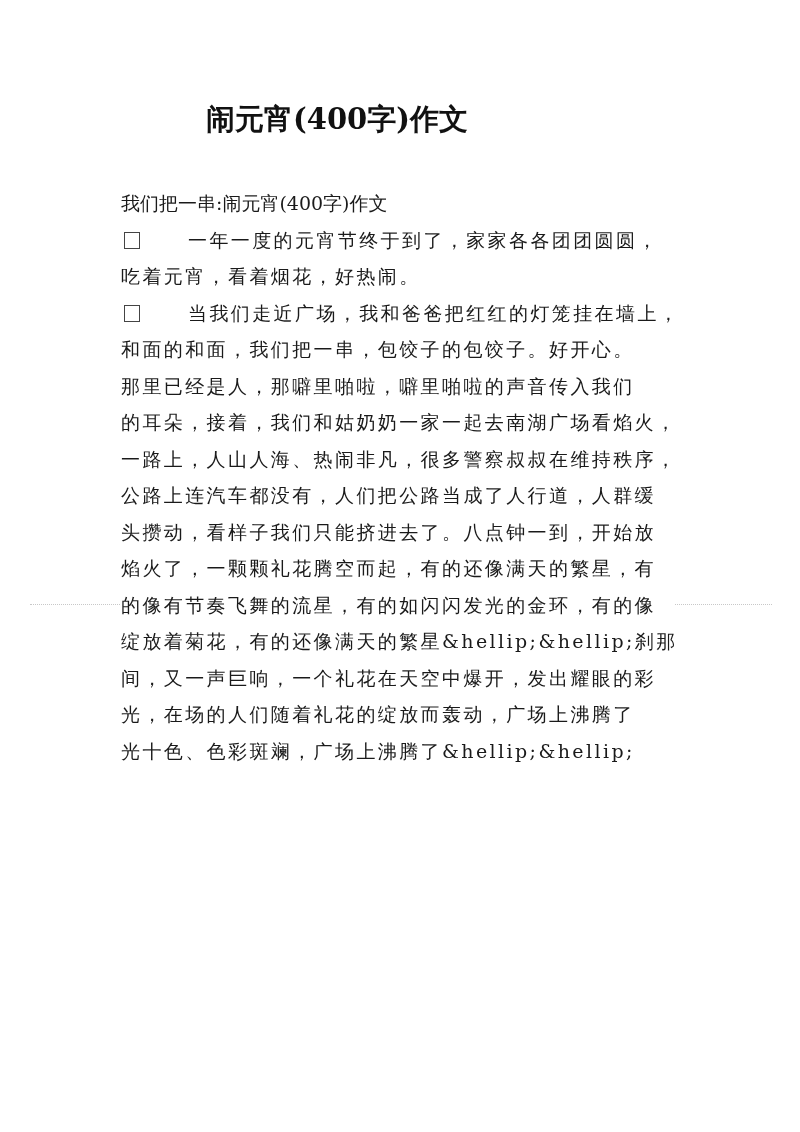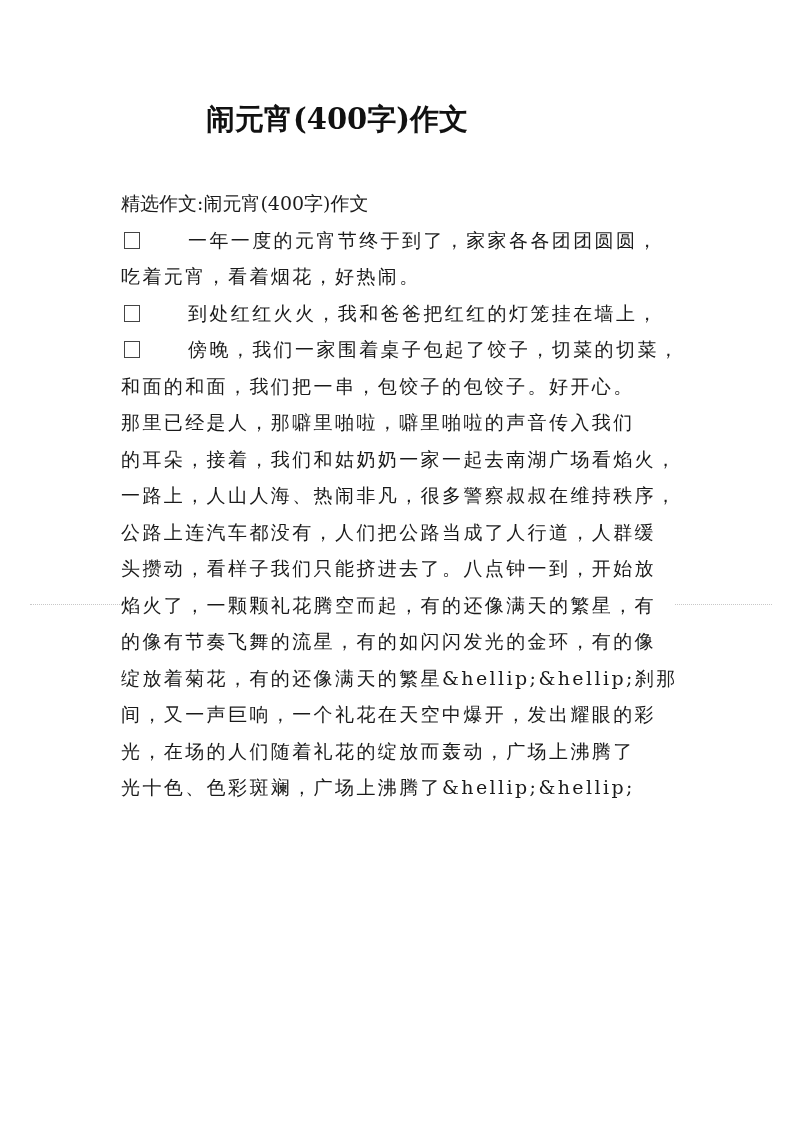--- a/index.html
+++ b/index.html
@@ -17,28 +17,27 @@
       border-top: 1px dotted #c8c8c8; }
     .dots-right { position: absolute; top: 604px; left: 675px; width: 97px; height: 0;
       border-top: 1px dotted #c8c8c8; }
   </style>
 </head>
 <body>
 
 <div class="title">闹元宵(400字)作文</div>
 
 <div class="body-text">
-  <div class="line subtitle">精选作文:闹元宵(400字)作文</div>
+  <div class="line subtitle">我们把一串:闹元宵(400字)作文</div>
 
   <div class="line"><span class="box"></span><span>一年一度的元宵节终于到了，家家各各团团圆圆，</span></div>
   <div class="line">吃着元宵，看着烟花，好热闹。</div>
 
-  <div class="line"><span class="box"></span><span>到处红红火火，我和爸爸把红红的灯笼挂在墙上，</span></div>
+  <div class="line"><span class="box"></span><span>当我们走近广场，我和爸爸把红红的灯笼挂在墙上，</span></div>
 
-  <div class="line"><span class="box"></span><span>傍晚，我们一家围着桌子包起了饺子，切菜的切菜，</span></div>
   <div class="line">和面的和面，我们把一串，包饺子的包饺子。好开心。</div>
 
   <div class="line">那里已经是人，那噼里啪啦，噼里啪啦的声音传入我们</div>
   <div class="line">的耳朵，接着，我们和姑奶奶一家一起去南湖广场看焰火，</div>
   <div class="line">一路上，人山人海、热闹非凡，很多警察叔叔在维持秩序，</div>
   <div class="line">公路上连汽车都没有，人们把公路当成了人行道，人群缓</div>
   <div class="line">头攒动，看样子我们只能挤进去了。八点钟一到，开始放</div>
   <div class="line">焰火了，一颗颗礼花腾空而起，有的还像满天的繁星，有</div>
   <div class="line">的像有节奏飞舞的流星，有的如闪闪发光的金环，有的像</div>
   <div class="line">绽放着菊花，有的还像满天的繁星&amp;hellip;&amp;hellip;刹那</div>

